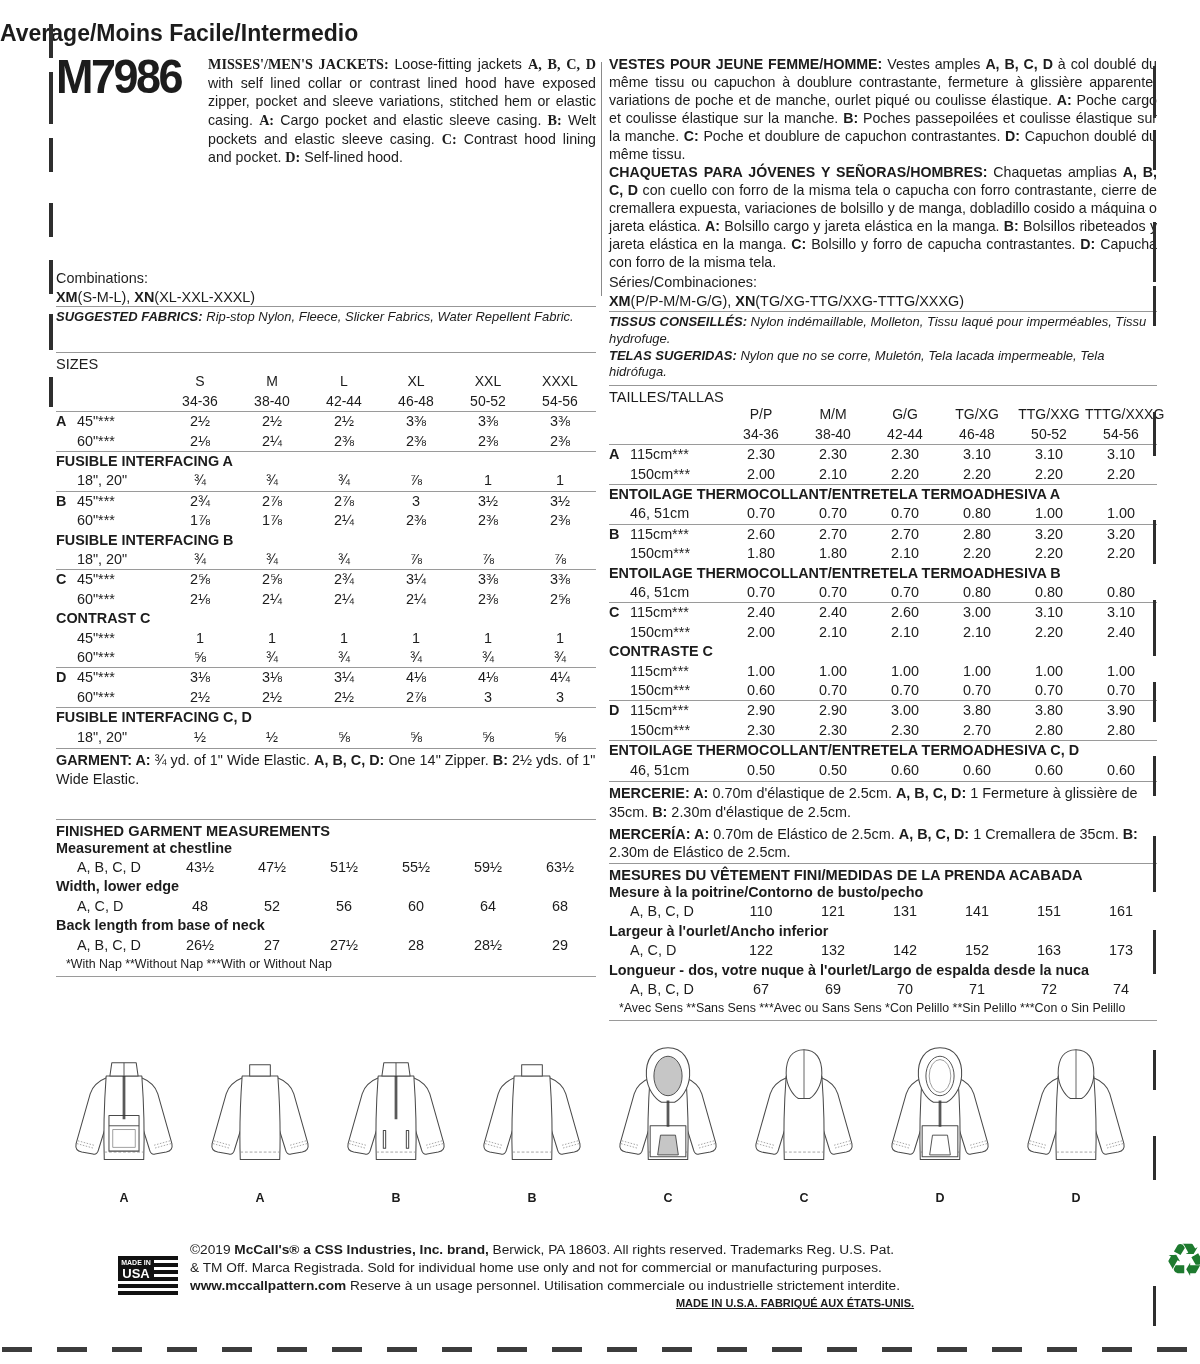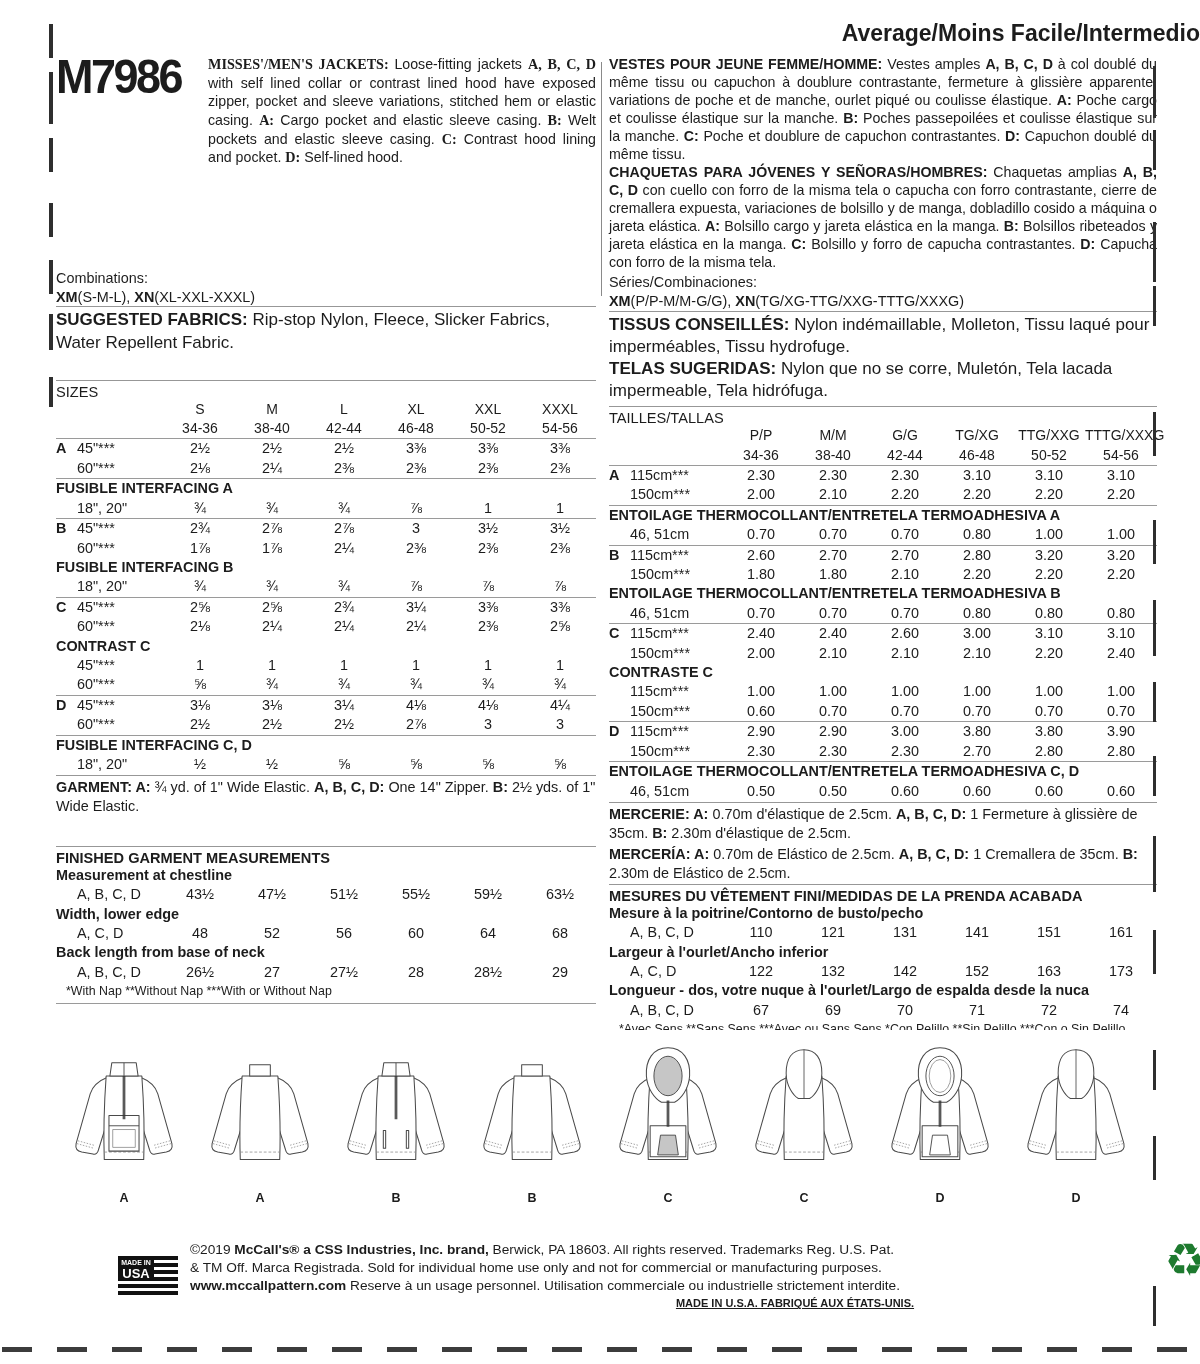--- a/index.html
+++ b/index.html
@@ -2,39 +2,39 @@
 <html><head>
 <meta charset="utf-8">
 <style>
   html,body{margin:0;padding:0;background:#e8e8e8;}
   .page{
     position:relative;width:1200px;height:1364px;background:#ffffff;
     font-family:"Liberation Sans","DejaVu Sans",sans-serif;color:#1c1c1c;
     overflow:hidden;margin:0 auto;
   }
   .difficulty{
-    text-align:right;font-size:23px;font-weight:bold;margin-top:20px;letter-spacing:0px;
+    text-align:left;font-size:23px;font-weight:bold;margin-top:20px;letter-spacing:0px;
   }
   .columns{display:flex;margin-top:8px;}
   .col-left{width:540px;margin-left:56px;}
   .col-right{width:548px;margin-left:13px;}
   .col-divider{position:absolute;left:601px;top:62px;height:234px;width:1px;background:#8a8a8a;}
   .header-row{display:flex;}
   .pattern-number{
     width:152px;font-size:45px;font-weight:bold;letter-spacing:-2.5px;line-height:0.95;
     transform:scaleY(1.05);transform-origin:top left;
   }
   .desc{font-size:14.2px;line-height:1.315;text-align:justify;}
   .desc b{font-weight:bold;font-family:Liberation Serif, serif;}
   .desc-en{flex:1;}
   .rtext{font-size:14.2px;line-height:1.27;text-align:justify;}
   .combos{margin-top:102px;font-size:14.4px;line-height:1.3;}
   .combos-r{margin-top:2px;font-size:14.4px;line-height:1.3;}
   .sec-rule{border-top:1px solid #979797;padding-top:2px;}
-  .fabrics{font-size:17px;line-height:1.3;}
+  .fabrics{font-size:13px;line-height:1.3;font-style:italic;}
   .table-title{font-size:14.6px;margin-top:26px;padding-top:3px;}
   .table-title-r{font-size:14.6px;margin-top:4px;padding-top:3px;}
   .stable{font-size:14.4px;}
   .trow{display:grid;line-height:19.4px;align-items:baseline;}
   .table-left .trow{grid-template-columns:108px repeat(6,72px);}
   .table-right .trow{grid-template-columns:116px repeat(6,72px);}
   .trow.rule{border-top:1px solid #9a9a9a;}
   .trow.section{display:block;font-weight:bold;}
   .trow.sub{font-weight:bold;}
   .trow.note{display:block;font-size:12.4px;padding-left:10px;line-height:18px;}

